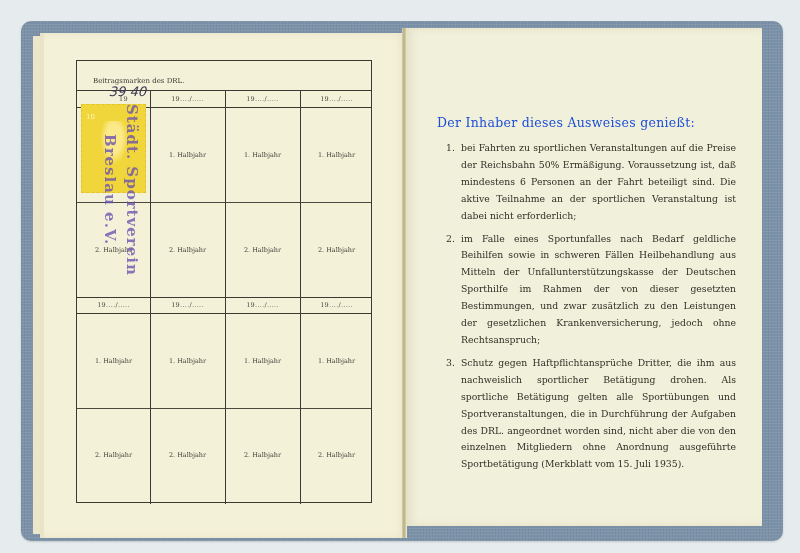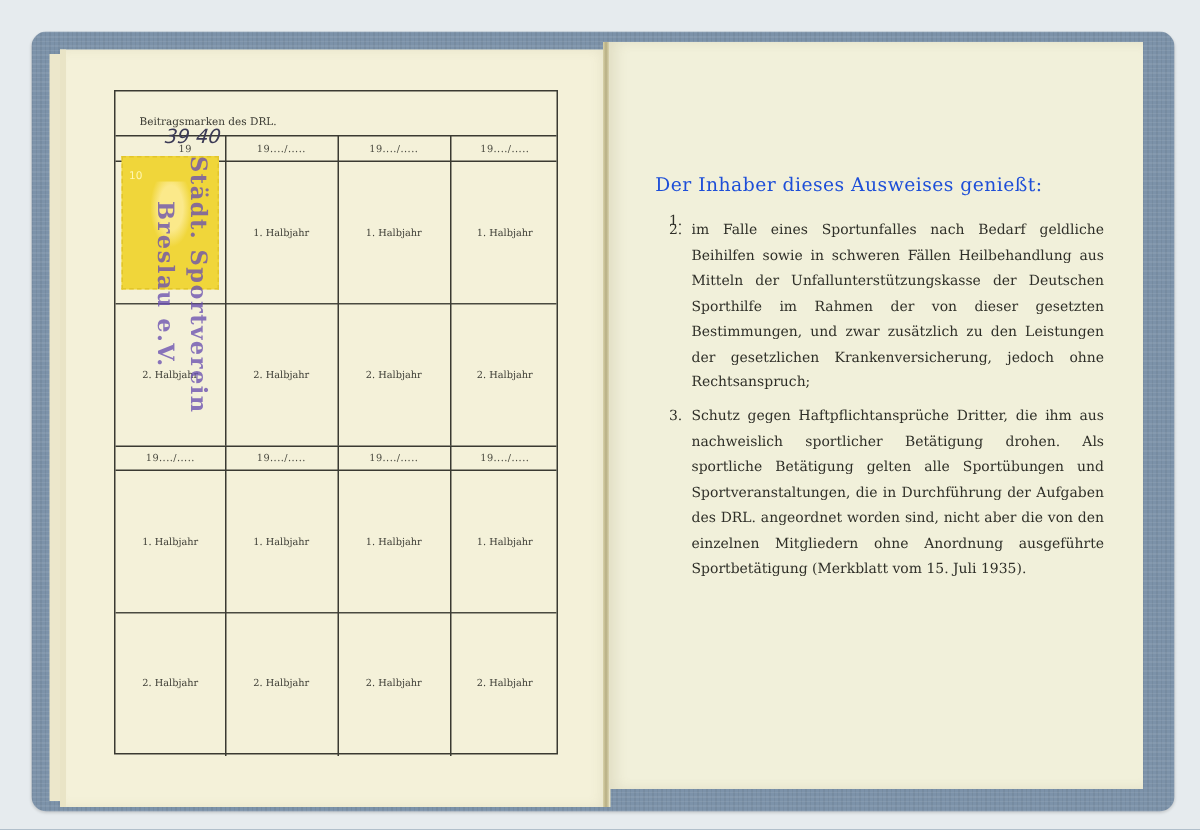--- a/index.html
+++ b/index.html
@@ -167,20 +167,21 @@
 
 <div class="cancel-stamp">
   <div class="cancel-line" style="left:30px; top:0px;">Städt. Sportverein</div>
   <div class="cancel-line" style="left:8px; top:30px;">Breslau e.V.</div>
 </div>
 
 <div class="rp-heading">Der Inhaber dieses Ausweises genießt:</div>
 <div class="rp-list">
   <div class="rp-item">
     <span class="rp-num">1.</span>
+    <span>bei Fahrten zu sportlichen Veranstaltungen auf die Preise der Reichsbahn 50% Ermäßigung. Voraussetzung ist, daß mindestens 6 Personen an der Fahrt beteiligt sind. Die aktive Teilnahme an der sportlichen Veranstaltung ist dabei nicht erforderlich;</span>
   </div>
   <div class="rp-item">
     <span class="rp-num">2.</span>
     <span>im Falle eines Sportunfalles nach Bedarf geldliche Beihilfen sowie in schweren Fällen Heilbehandlung aus Mitteln der Unfallunterstützungskasse der Deutschen Sporthilfe im Rahmen der von dieser gesetzten Bestimmungen, und zwar zusätzlich zu den Leistungen der gesetzlichen Krankenversicherung, jedoch ohne Rechtsanspruch;</span>
   </div>
   <div class="rp-item">
     <span class="rp-num">3.</span>
     <span>Schutz gegen Haftpflichtansprüche Dritter, die ihm aus nachweislich sportlicher Betätigung drohen. Als sportliche Betätigung gelten alle Sportübungen und Sportveranstaltungen, die in Durchführung der Aufgaben des DRL. angeordnet worden sind, nicht aber die von den einzelnen Mitgliedern ohne Anordnung ausgeführte Sportbetätigung (Merkblatt vom 15. Juli 1935).</span>
   </div>
 </div>

